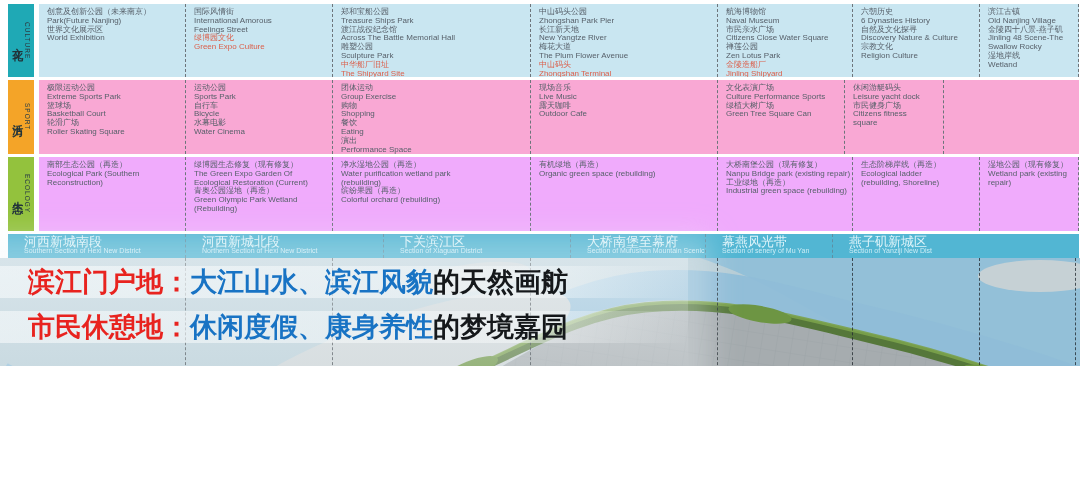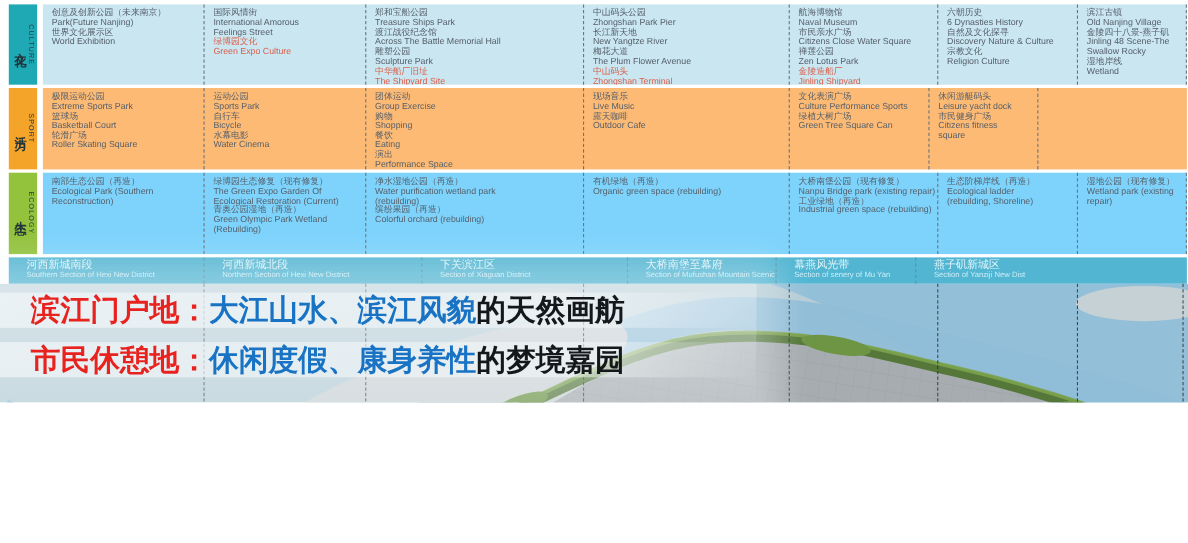--- a/index.html
+++ b/index.html
@@ -30,21 +30,21 @@
   .t-cell:last-child{border-right:1px dashed #6d757b;}
   .t-line{font-size:8px;line-height:8.8px;color:#57606a;white-space:nowrap;}
   .t-line.red{color:var(--table-red,#db604c);}
   
   #section-strip{
     position:absolute;left:8px;top:234px;width:1071px;height:24px;
     background:var(--section-bg,#52b6d3);display:flex;
   }
   .s-cell{box-sizing:border-box;padding:3px 0 0 16px;overflow:hidden;}
   .s-cell + .s-cell{border-left:1px dashed #5d8fa3;}
-  .s-zh{font-size:10px;line-height:9px;color:rgba(235,250,253,.92);display:block;white-space:nowrap;}
+  .s-zh{font-size:13px;line-height:9px;color:rgba(235,250,253,.92);display:block;white-space:nowrap;}
   .s-en{font-size:7px;line-height:9px;color:rgba(224,246,251,.85);display:block;white-space:nowrap;}
   
   #map-area{position:absolute;left:0;top:258px;width:1080px;height:236px;}
   #map-svg{position:absolute;left:0;top:0;}
   .dash-line{
     position:absolute;top:0;height:236px;width:0;
     border-left:1px dashed rgba(35,42,48,.78);
   }
   #haze{
     position:absolute;left:0;top:0;width:688px;height:140px;
@@ -145,21 +145,21 @@
             <div class="t-line">Wetland</div>
           </div>
         </div>
       </div>
       <div class="t-row" style="height: 74px;">
         <div class="t-head" style="background: rgb(244, 164, 40);">
           <span class="head-zh">活力</span>
           <span class="head-en">SPORT</span>
         </div>
         <div class="t-spacer"></div>
-        <div class="t-body" style="background: #fdba74;">
+        <div class="t-body" style="background: #f9a8d4;">
           <div class="t-cell" style="width: 146px; flex: 0 0 146px;">
             <div class="t-line">极限运动公园</div>
             <div class="t-line">Extreme Sports Park</div>
             <div class="t-line">篮球场</div>
             <div class="t-line">Basketball Court</div>
             <div class="t-line">轮滑广场</div>
             <div class="t-line">Roller Skating Square</div>
           </div>
           <div class="t-cell" style="width: 147px; flex: 0 0 147px;">
             <div class="t-line">运动公园</div>
@@ -199,21 +199,21 @@
             <div class="t-line">square</div>
           </div>
         </div>
       </div>
       <div class="t-row" style="height: 74px;">
         <div class="t-head" style="background: rgb(147, 194, 61);">
           <span class="head-zh">生态</span>
           <span class="head-en">ECOLOGY</span>
         </div>
         <div class="t-spacer"></div>
-        <div class="t-body" style="background: #7dd3fc;">
+        <div class="t-body" style="background: #f0abfc;">
           <div class="t-cell" style="width: 146px; flex: 0 0 146px;">
             <div class="t-line">南部生态公园（再造）</div>
             <div class="t-line">Ecological Park (Southern</div>
             <div class="t-line">Reconstruction)</div>
           </div>
           <div class="t-cell" style="width: 147px; flex: 0 0 147px;">
             <div class="t-line">绿博园生态修复（现有修复）</div>
             <div class="t-line">The Green Expo Garden Of</div>
             <div class="t-line">Ecological Restoration (Current)</div>
             <div class="t-line">青奥公园湿地（再造）</div>

